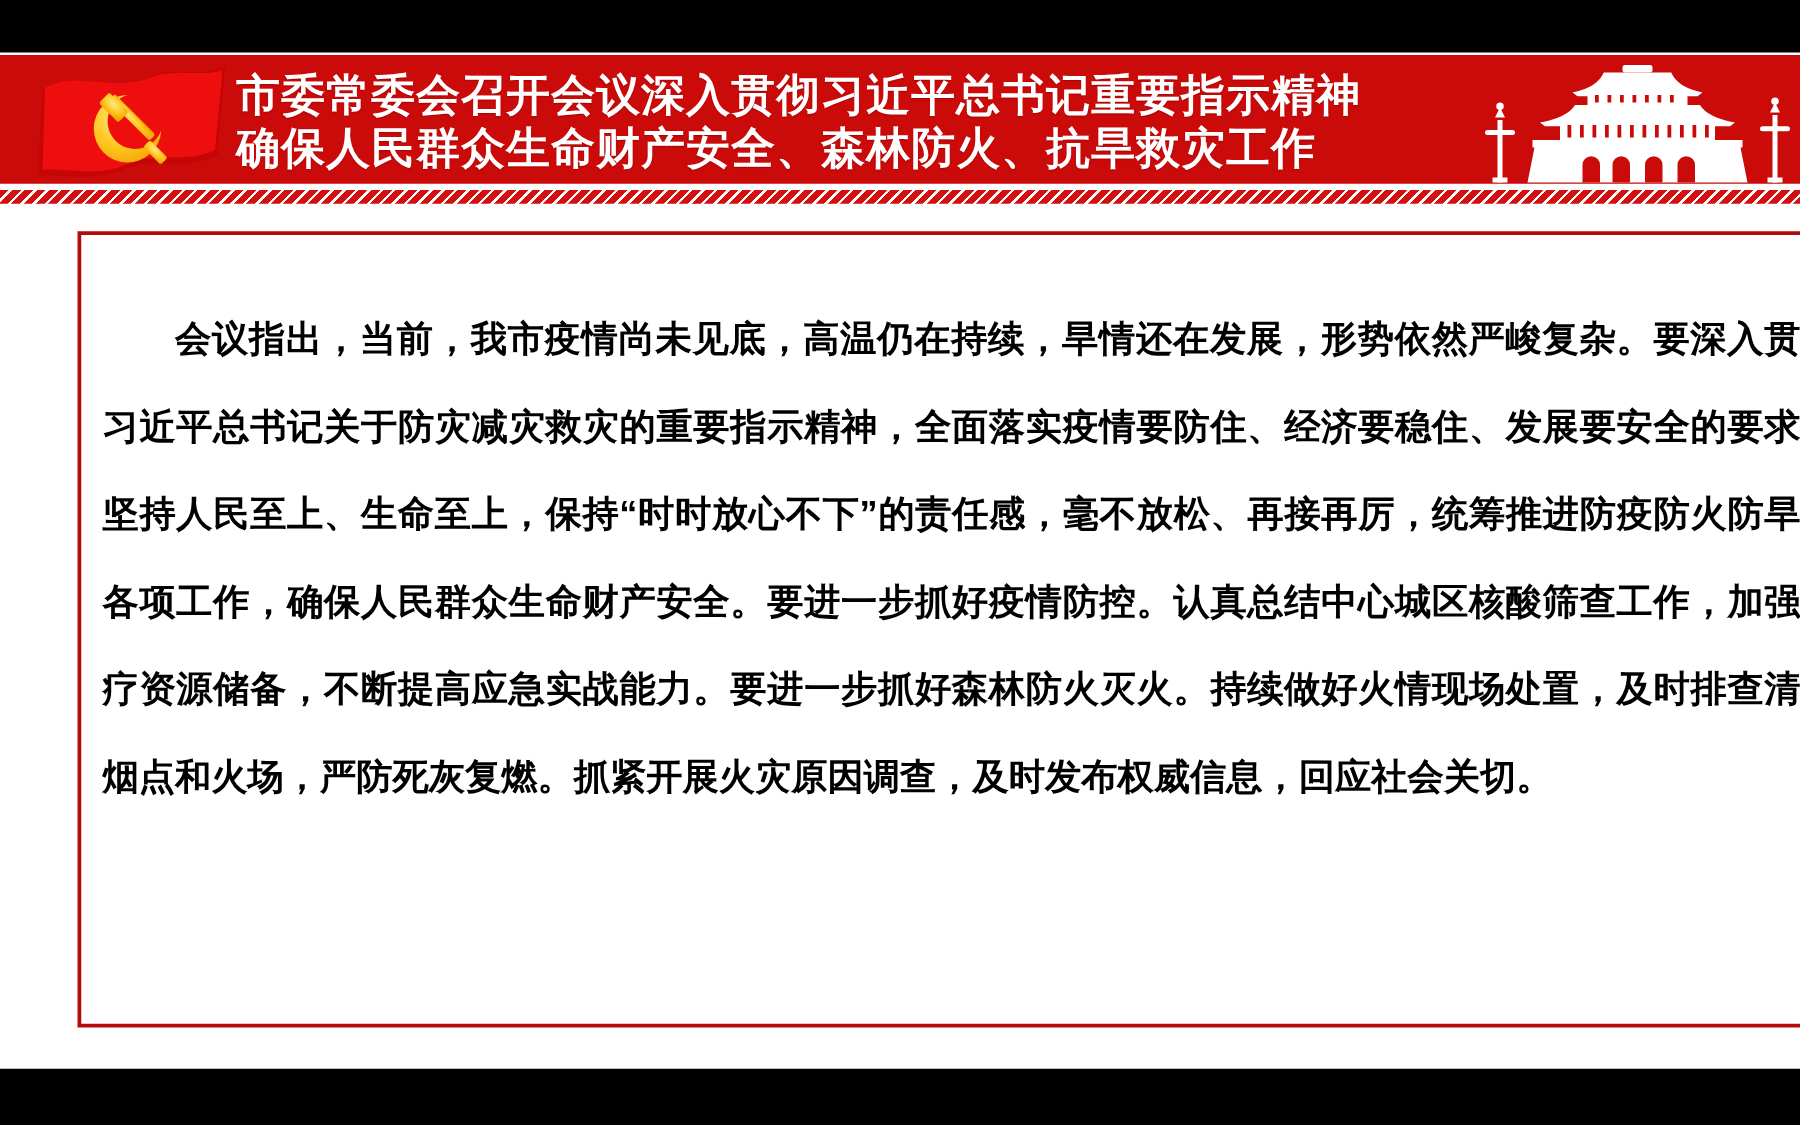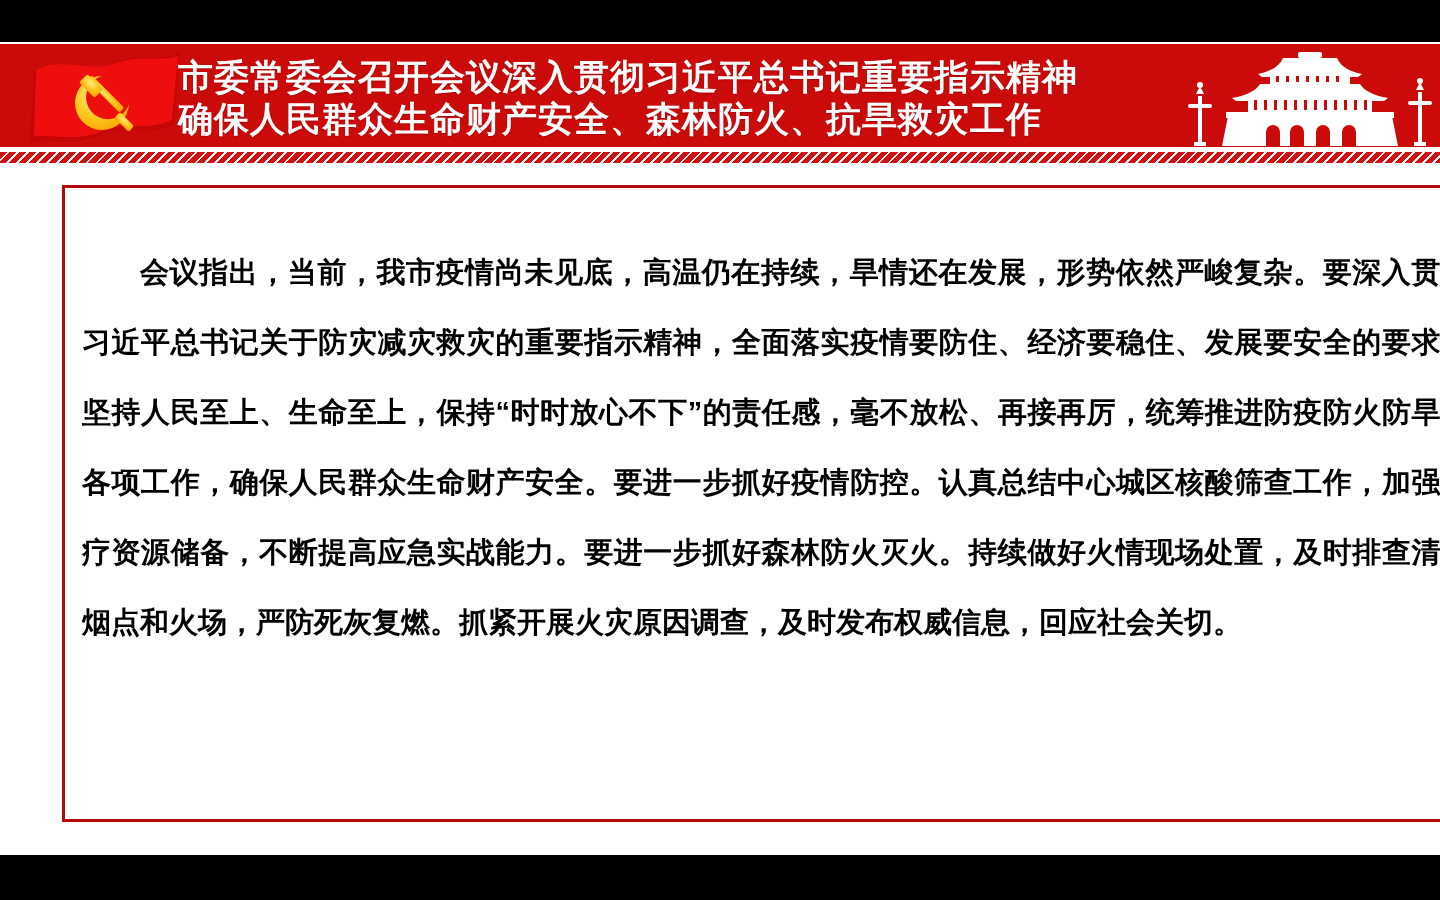--- a/index.html
+++ b/index.html
@@ -8,21 +8,21 @@
     background:#ffffff;font-family:"Liberation Sans","DejaVu Sans",sans-serif;
   }
   
   .bar-top{position:absolute;left:0;top:0;width:1440px;height:42px;background:#000;}
   .bar-bottom{position:absolute;left:0;top:855px;width:1440px;height:45px;background:#000;}
 
   
   .banner{position:absolute;left:0;top:44px;width:1440px;height:103px;background:#cb0a0a;}
   .flag-wrap{position:absolute;left:28px;top:6px;width:156px;height:96px;}
   .title{
-    position:absolute;left:178px;top:12px;color:#ffffff;
+    position:absolute;left:189px;top:12px;color:#ffffff;
     font-weight:bold;font-size:35px;line-height:42px;letter-spacing:1px;
     text-shadow:0 1px 1px rgba(120,0,0,.45);white-space:nowrap;
   }
   .building-wrap{position:absolute;right:0;top:0;width:270px;height:103px;}
 
   
   .stripe-divider{
     position:absolute;left:0;top:152px;width:1440px;height:11px;
     background:repeating-linear-gradient(135deg,#d40f0f 0px,#d40f0f 5px,#ffffff 5px,#ffffff 7px);
   }

